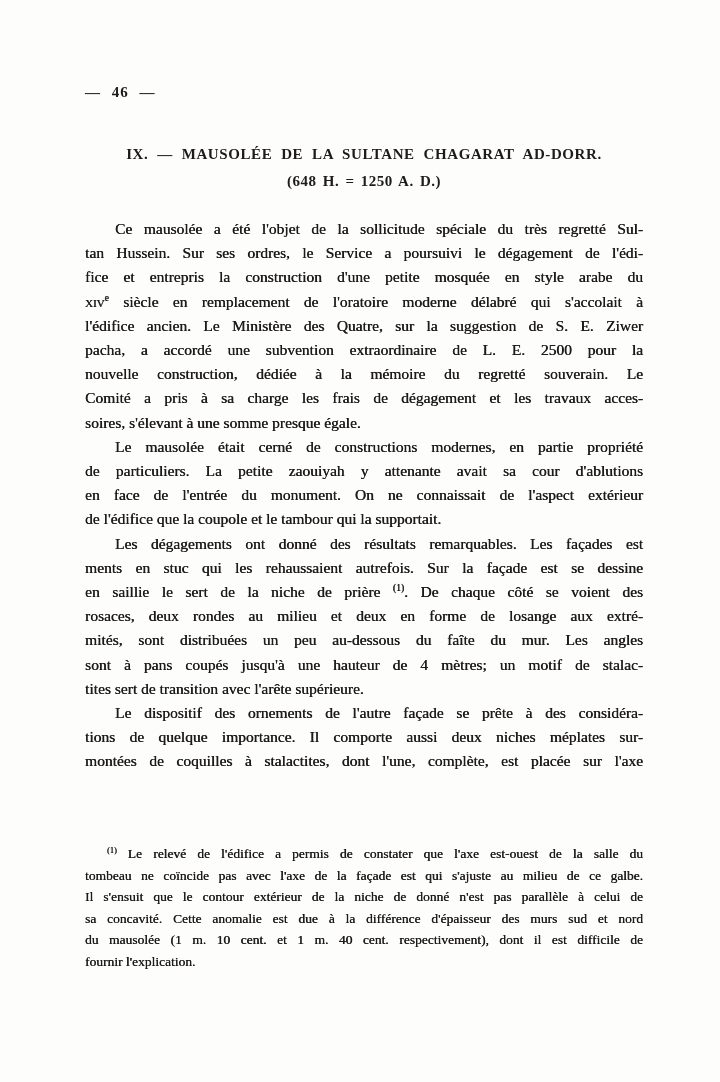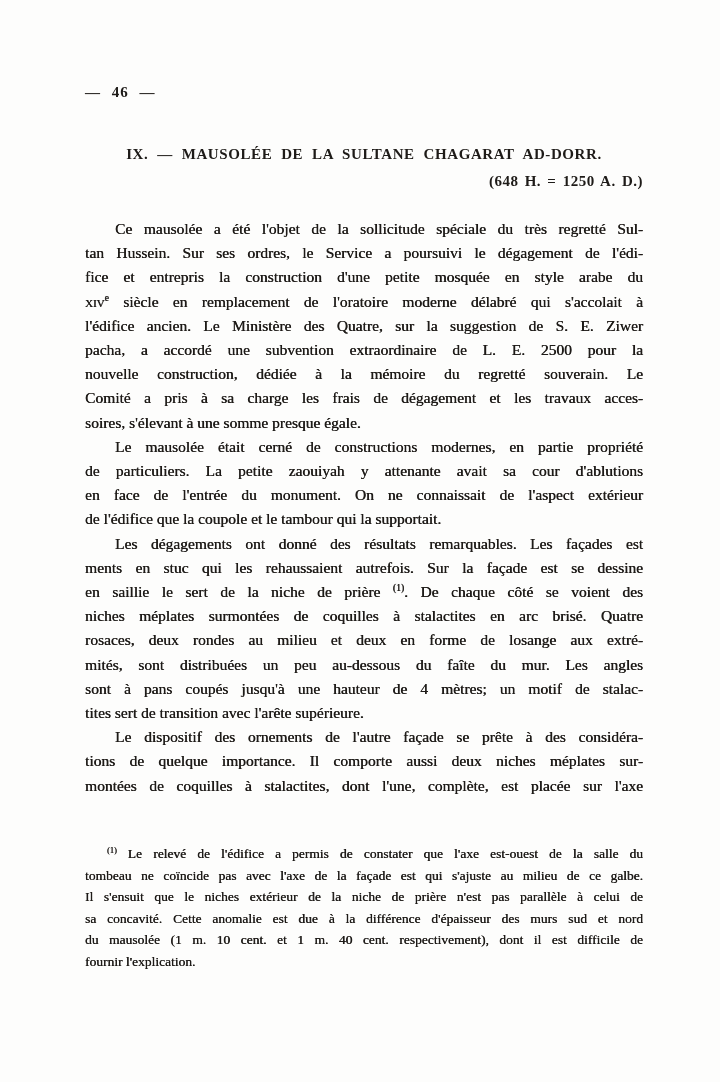--- a/index.html
+++ b/index.html
@@ -14,21 +14,20 @@
     top:84px;text-align:left;font-size:15px;font-weight:bold;
     letter-spacing:1px;word-spacing:6px;
   }
   .heading{top:146px;text-align:center;}
   .title{
     font-size:15px;font-weight:bold;letter-spacing:0.6px;word-spacing:4.5px;
   }
   .dates{
     font-size:15px;font-weight:bold;letter-spacing:0.5px;word-spacing:2px;
     margin-top:10px;
-    text-align:right;
   }
   .body-text{
     top:217px;font-size:15.5px;line-height:24.2px;
     text-shadow:0.35px 0 0 currentColor;
   }
   .footnote{
     top:843px;font-size:13.5px;line-height:21.6px;
     text-shadow:0.3px 0 0 currentColor;
   }
   .line{text-align:justify;text-align-last:justify;}
@@ -65,37 +64,36 @@
       <div>
         <div class="line first"><span>Le mausolée était cerné de constructions modernes, en partie propriété</span></div>
         <div class="line"><span>de particuliers. La petite zaouiyah y attenante avait sa cour d'ablutions</span></div>
         <div class="line"><span>en face de l'entrée du monument. On ne connaissait de l'aspect extérieur</span></div>
         <div class="line end"><span>de l'édifice que la coupole et le tambour qui la supportait.</span></div>
       </div>
       <div>
         <div class="line first"><span>Les dégagements ont donné des résultats remarquables. Les façades est</span></div>
         <div class="line"><span>ments en stuc qui les rehaussaient autrefois. Sur la façade est se dessine</span></div>
         <div class="line"><span>en saillie le sert de la niche de prière </span><span class="sup">(1)</span><span>. De chaque côté se voient des</span></div>
-        <div class="line"><span>niches méplates surmontées de coquilles à stalactites en arc brisé. Quatre</span></div>
         <div class="line"><span>rosaces, deux rondes au milieu et deux en forme de losange aux extré-</span></div>
         <div class="line"><span>mités, sont distribuées un peu au-dessous du faîte du mur. Les angles</span></div>
         <div class="line"><span>sont à pans coupés jusqu'à une hauteur de 4 mètres; un motif de stalac-</span></div>
         <div class="line end"><span>tites sert de transition avec l'arête supérieure.</span></div>
       </div>
       <div>
         <div class="line first"><span>Le dispositif des ornements de l'autre façade se prête à des considéra-</span></div>
         <div class="line"><span>tions de quelque importance. Il comporte aussi deux niches méplates sur-</span></div>
         <div class="line"><span>montées de coquilles à stalactites, dont l'une, complète, est placée sur l'axe</span></div>
       </div>
     </div>
 
   <div class="column footnote" id="footnote">
       <div>
         <div class="line first"><span class="sup">(1)</span><span> Le relevé de l'édifice a permis de constater que l'axe est-ouest de la salle du</span></div>
         <div class="line"><span>tombeau ne coïncide pas avec l'axe de la façade est qui s'ajuste au milieu de ce galbe.</span></div>
-        <div class="line"><span>Il s'ensuit que le niches extérieur de la niche de prière n'est pas parallèle à celui de</span></div>
+        <div class="line"><span>Il s'ensuit que le contour extérieur de la niche de donné n'est pas parallèle à celui de</span></div>
         <div class="line"><span>sa concavité. Cette anomalie est due à la différence d'épaisseur des murs sud et nord</span></div>
         <div class="line"><span>du mausolée (1 m. 10 cent. et 1 m. 40 cent. respectivement), dont il est difficile de</span></div>
         <div class="line end"><span>fournir l'explication.</span></div>
       </div>
     </div>
 
 </div>
 
 </body></html>

